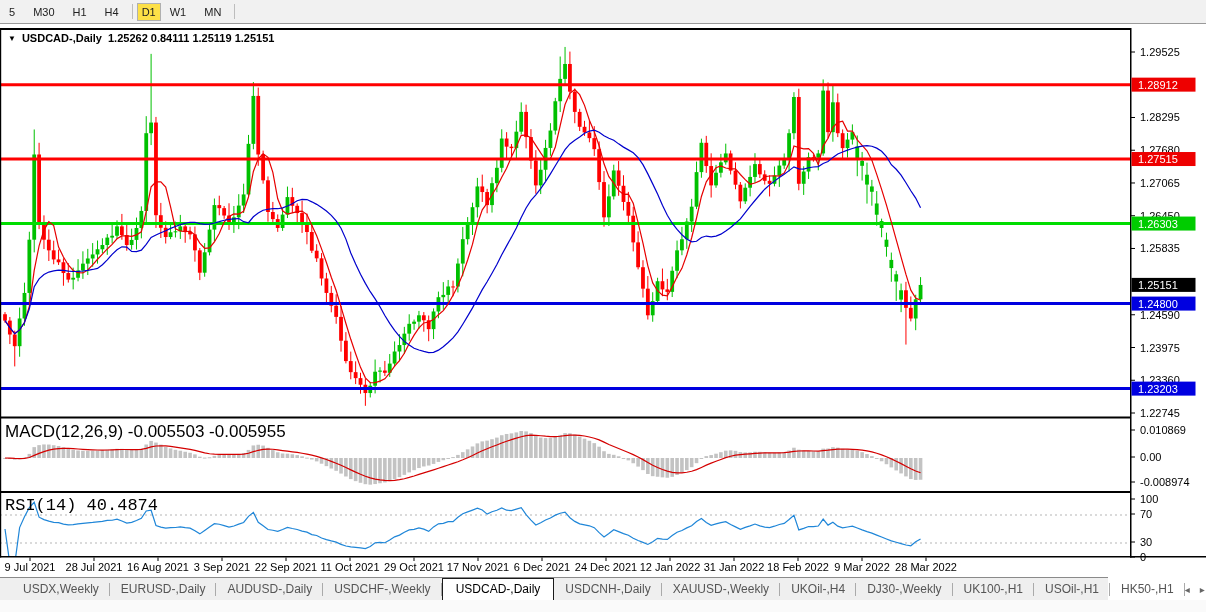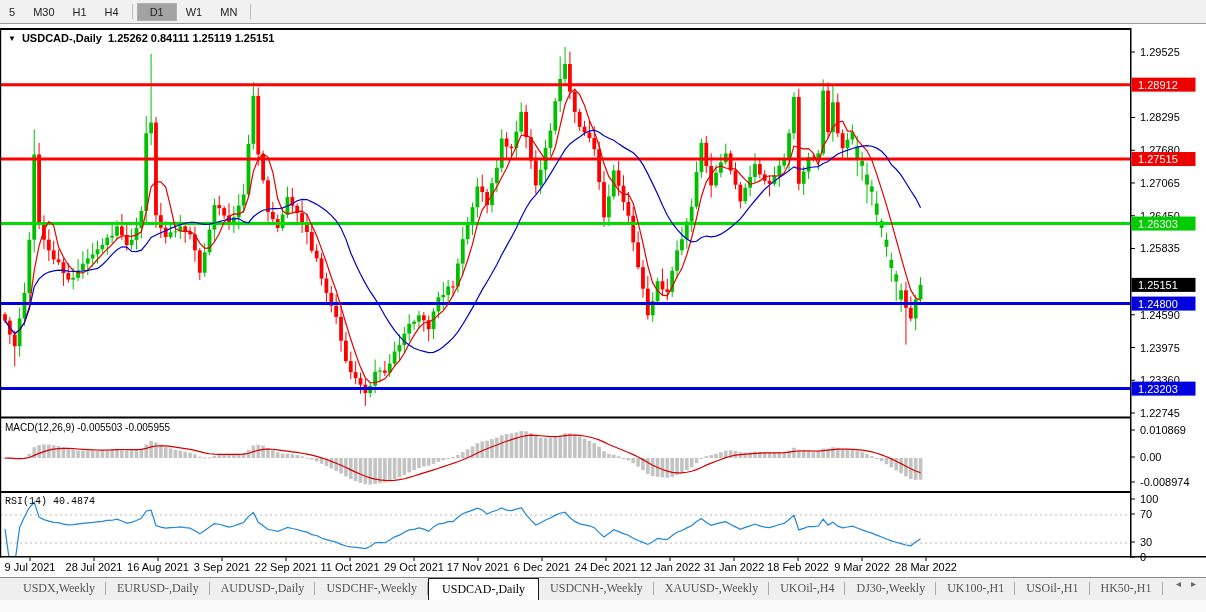--- a/index.html
+++ b/index.html
@@ -2,33 +2,33 @@
 <html><head>
 <meta charset="utf-8">
 <style>
   html,body{margin:0;padding:0;background:#fff;}
   #app{position:relative;width:1206px;height:612px;overflow:hidden;background:#fff;
        font-family:"Liberation Sans",sans-serif;-webkit-font-smoothing:none;}
   
   #tf-toolbar{position:absolute;left:0;top:0;width:1206px;height:23px;background:#f1f1f1;
       border-bottom:1px solid #9a9a9a;display:flex;align-items:center;font-size:11px;color:#222;}
   .tf-btn{padding:3px 9px;cursor:default;}
-  .tf-btn.active{background:#a3a3a3;border:1px solid #b0b0b0;padding:2px 12px;}
+  .tf-btn.active{background:#fde047;border:1px solid #b0b0b0;padding:2px 4px;}
   .tf-sep{width:1px;height:15px;background:#bdbdbd;margin:0 4px;}
   
   #chart-title{position:absolute;left:8px;top:32px;font-size:11px;font-weight:700;color:#000;
       display:flex;align-items:center;gap:6px;z-index:5;}
   #chart-title .tri{font-size:8px;font-weight:400;}
-  .ind-label{position:absolute;font-size:10px;color:#000;z-index:5;}
+  .ind-label{position:absolute;font-size:17px;color:#000;z-index:5;}
   #macd-label{left:5px;top:422px;}
   #rsi-label{left:5px;top:496px;font-family:Liberation Mono, monospace;}
   
-  #tab-bar{position:absolute;left:0;top:577px;width:1206px;height:23px;background:#efefef;
-      border-top:1px solid #8a8a8a;display:flex;font-size:12px;color:#555;
-      padding-left:12px;box-sizing:border-box;font-family:Liberation Serif, serif;}
+  #tab-bar{position:absolute;left:0;top:577px;width:1108px;height:23px;background:#efefef;
+      border-top:1px solid #8a8a8a;display:flex;align-items:center;font-size:12px;color:#555;
+      padding-left:12px;box-sizing:border-box;}
   .sym-tab{padding:3px 11px;position:relative;white-space:nowrap;cursor:default;}
   .sym-tab:not(.active):not(:last-of-type)::after{content:"";position:absolute;right:0;top:4px;
       width:1px;height:13px;background:#aaaaaa;}
   .sym-tab.active{background:#ffffff;color:#000;border:1px solid #1a1a1a;border-bottom:none;
       padding:3px 13px 4px 13px;z-index:2;}
   #tab-scroll{margin-left:auto;margin-right:10px;display:flex;gap:10px;color:#666;font-size:10px;}
   #bottom-strip{position:absolute;left:0;top:600px;width:1206px;height:12px;background:#fafafa;}
   svg text{font-family:"Liberation Sans",sans-serif;}
 </style>
 </head>
@@ -742,21 +742,21 @@
         <text x="926" y="571" font-size="11" fill="#000" text-anchor="middle">28 Mar 2022</text>
       </g>
     </svg>
 
   <div id="tab-bar">
     <span class="sym-tab">USDX,Weekly</span>
     <span class="sym-tab">EURUSD-,Daily</span>
     <span class="sym-tab">AUDUSD-,Daily</span>
     <span class="sym-tab">USDCHF-,Weekly</span>
     <span class="sym-tab active">USDCAD-,Daily</span>
-    <span class="sym-tab">USDCNH-,Weekly</span>
+    <span class="sym-tab">USDCNH-,Daily</span>
     <span class="sym-tab">XAUUSD-,Weekly</span>
     <span class="sym-tab">UKOil-,H4</span>
     <span class="sym-tab">DJ30-,Weekly</span>
     <span class="sym-tab">UK100-,H1</span>
     <span class="sym-tab">USOil-,H1</span>
     <span class="sym-tab">HK50-,H1</span>
     <span id="tab-scroll">
       <span>◂</span>
       <span>▸</span>
     </span>

